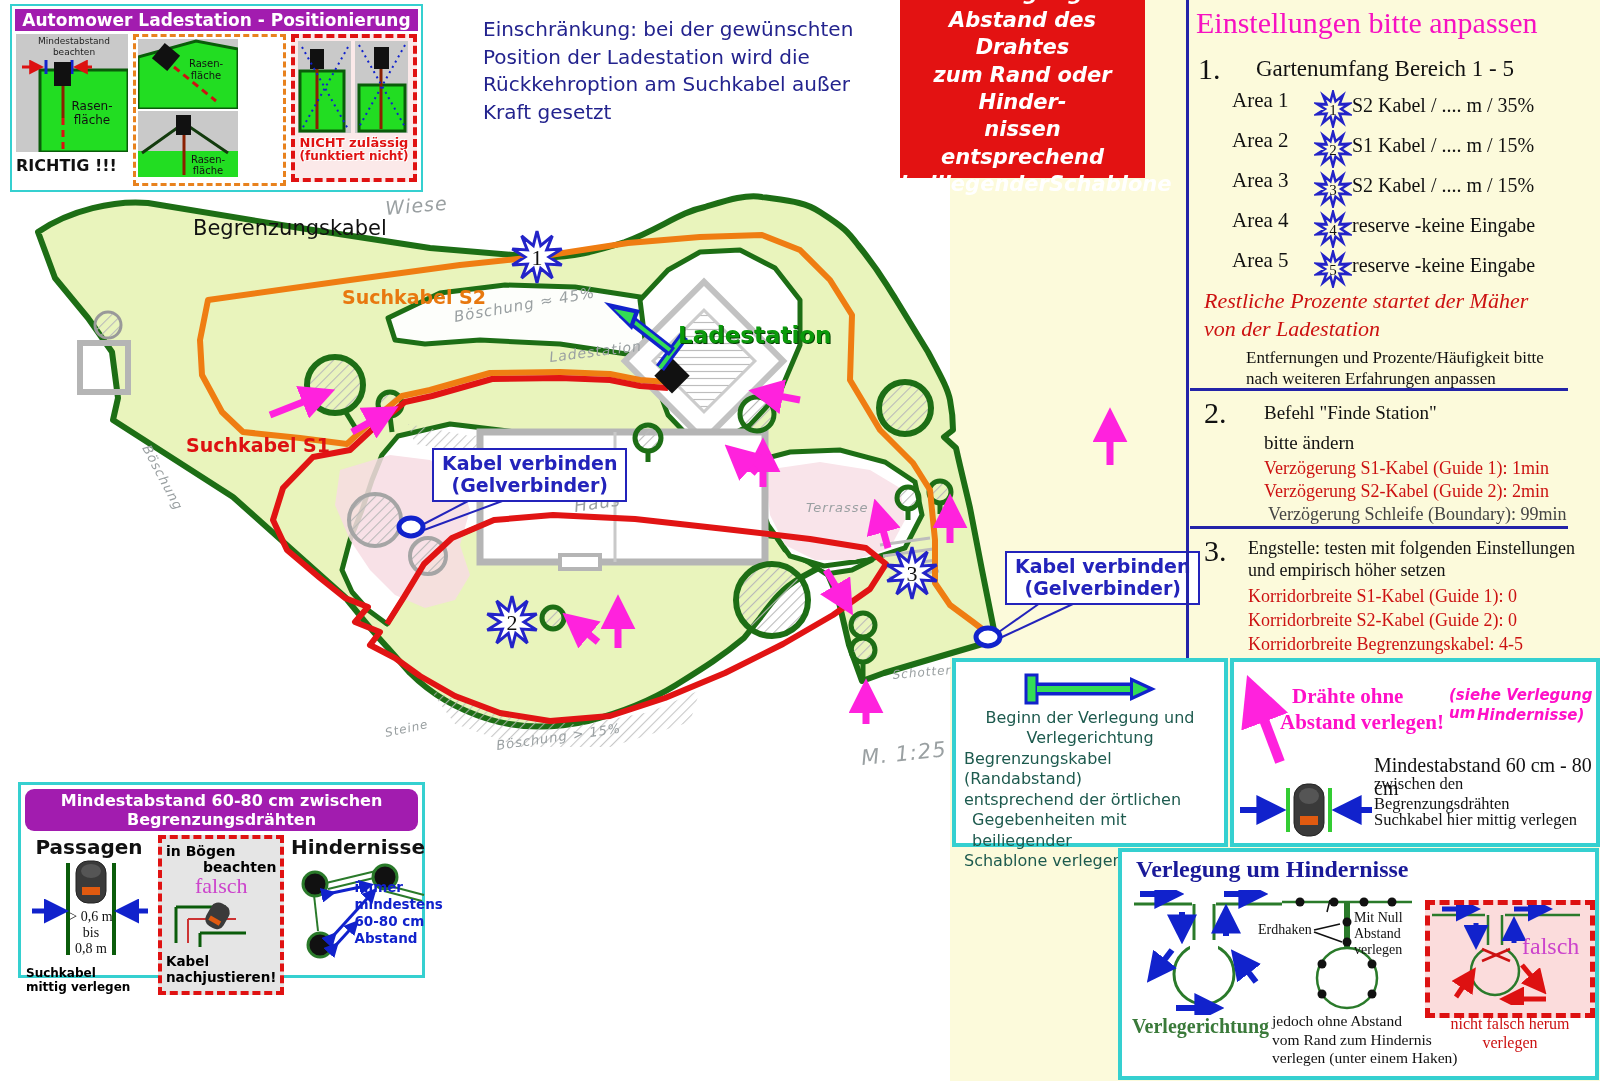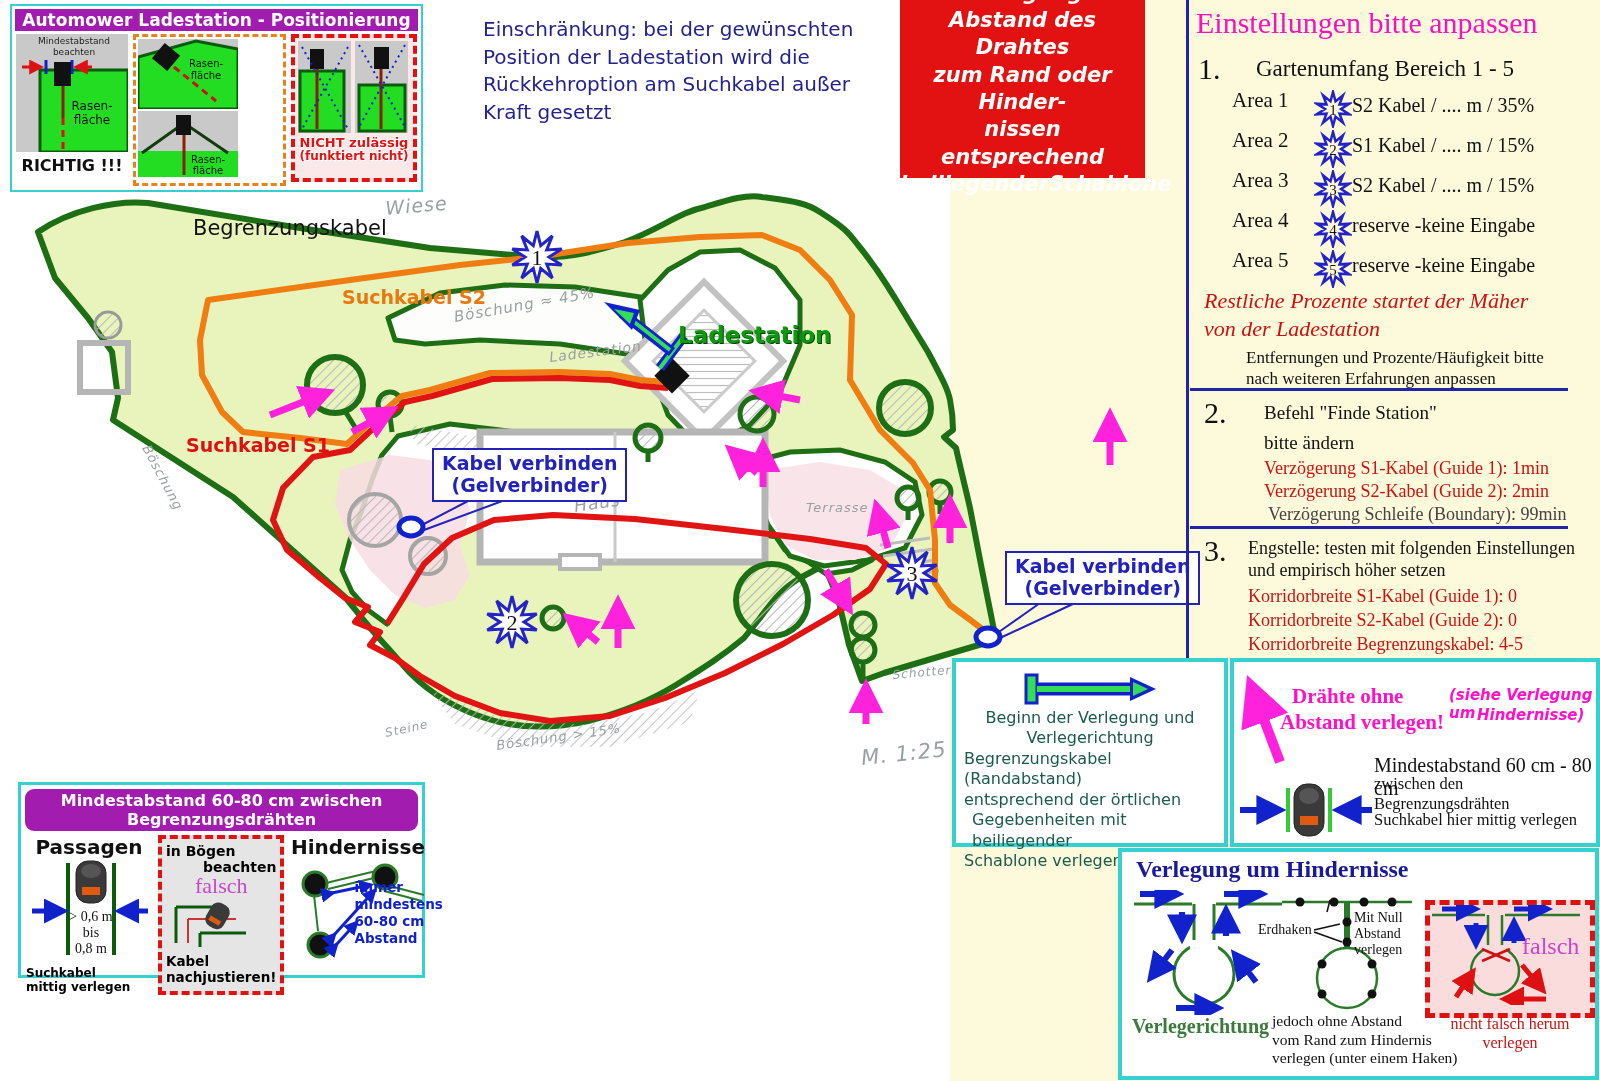--- a/index.html
+++ b/index.html
@@ -249,21 +249,21 @@
         <line x1="30" y1="26" x2="30" y2="40" stroke="#1122cc" stroke-width="3"></line>
         <line x1="56" y1="26" x2="56" y2="40" stroke="#1122cc" stroke-width="3"></line>
         <line x1="6" y1="33" x2="24" y2="33" stroke="#dd1111" stroke-width="3" marker-end="url(#mArrR)"></line>
         <line x1="76" y1="33" x2="61" y2="33" stroke="#dd1111" stroke-width="3" marker-end="url(#mArrR)"></line>
         <rect x="38" y="28" width="17" height="24" fill="#111"></rect>
         <line x1="47" y1="52" x2="47" y2="84" stroke="#8b2000" stroke-width="3"></line>
         <line x1="47" y1="84" x2="47" y2="118" stroke="#dd1111" stroke-width="3" stroke-dasharray="7 5"></line>
         <text x="76" y="76" font-size="12" fill="#111" text-anchor="middle">Rasen-</text>
         <text x="76" y="90" font-size="12" fill="#111" text-anchor="middle">fläche</text>
       </svg>
-      <div style="font-weight:bold;font-size:16px;color:#111;text-align:center;">RICHTIG !!!</div>
+      <div style="font-weight:bold;font-size:16px;color:#111;">RICHTIG !!!</div>
     </div>
 
     <div id="tl-col2" style="width:152px;height:146px;">
       <div>
         <svg width="100" height="70" style="display:block;margin:2px;">
           <rect width="100" height="70" fill="#c9c9c9"></rect>
           <path d="M0,70 L0,18 L58,2 L100,10 L100,70 Z" fill="#22dd22" stroke="#0a5c0a" stroke-width="3"></path>
           <rect x="18" y="8" width="20" height="20" transform="rotate(40 28 18)" fill="#111"></rect>
           <line x1="36" y1="28" x2="78" y2="62" stroke="#cc1111" stroke-width="3" stroke-dasharray="7 5"></line>
           <text x="68" y="28" font-size="10" fill="#111" text-anchor="middle">Rasen-</text>

